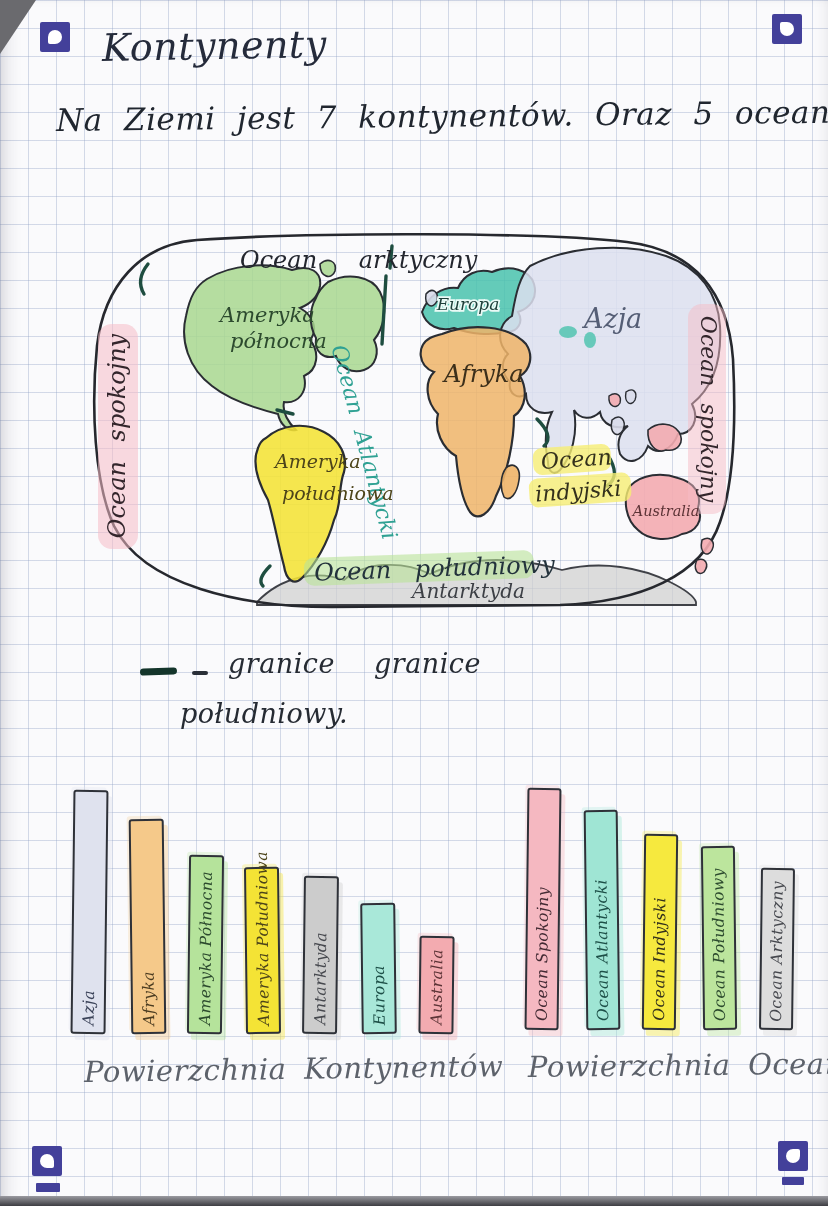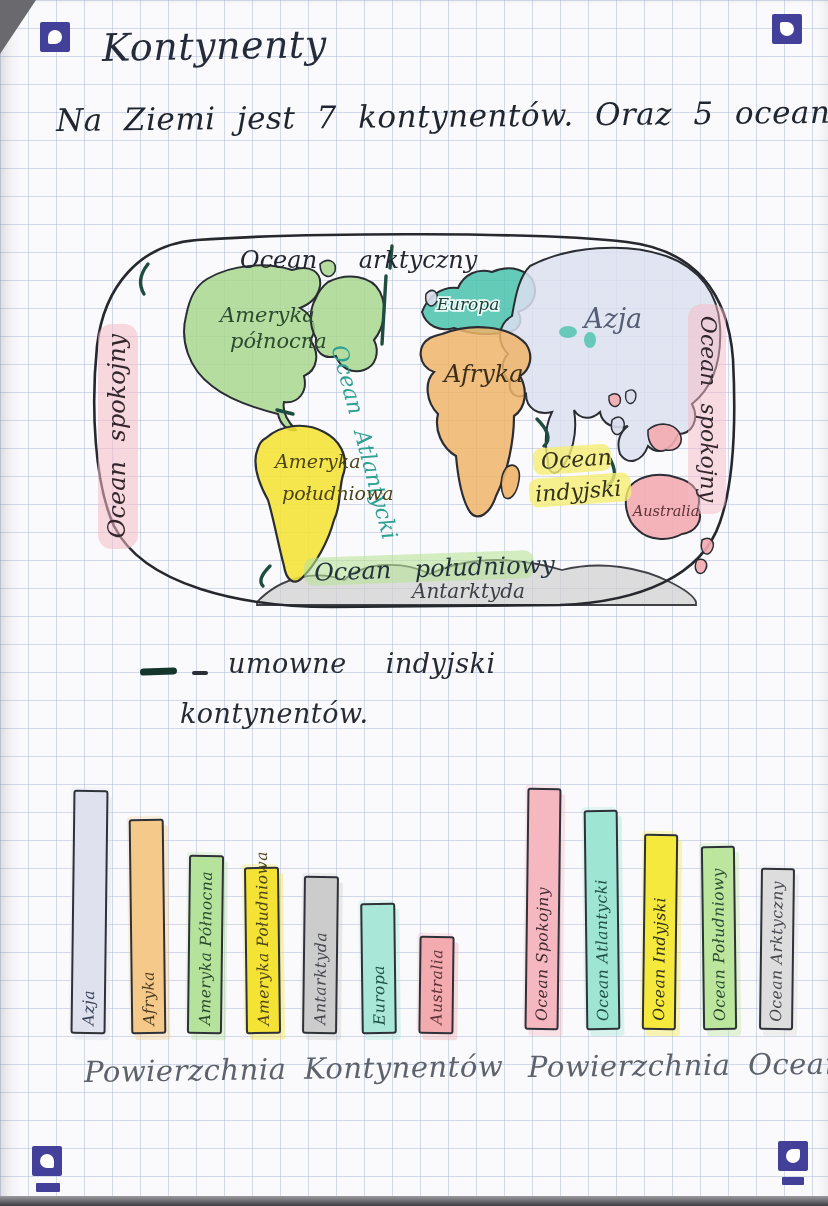--- a/index.html
+++ b/index.html
@@ -149,22 +149,22 @@
       <text x="193" y="244" font-size="19" fill="#4c441a">Ameryka</text>
       <text x="200" y="276" font-size="19" fill="#4c441a">południowa</text>
       <text x="584" y="292" font-size="14.5" fill="#5c3336" text-anchor="middle">Australia</text>
       <text x="330" y="374" font-size="20" fill="#3c3f45">Antarktyda</text>
     </svg>
   </div>
 
   <div class="legend">
     <div class="legend-dash"></div>
     <div class="legend-hyphen"></div>
-    <div class="legend-text1 hand">umowne indyjski</div>
-    <div class="legend-text2 hand">kontynentów.</div>
+    <div class="legend-text1 hand">granice granice</div>
+    <div class="legend-text2 hand">południowy.</div>
   </div>
 
   <div class="chart chart-left">
       <div class="bar" style="height: 240px; background: rgb(223, 226, 238); box-shadow: rgba(223, 226, 238, 0.4) 4px 6px 0px, rgba(223, 226, 238, 0.267) -2px -3px 0px; transform: rotate(0.7deg);">
         <span class="bar-label" style="color: rgb(58, 66, 88);">Azja</span>
       </div>
       <div class="bar" style="height: 211.2px; background: rgb(245, 201, 138); box-shadow: rgba(245, 201, 138, 0.4) 4px 6px 0px, rgba(245, 201, 138, 0.267) -2px -3px 0px; transform: rotate(-0.7deg);">
         <span class="bar-label" style="color: rgb(74, 59, 32);">Afryka</span>
       </div>
       <div class="bar" style="height: 175.2px; background: rgb(181, 227, 155); box-shadow: rgba(181, 227, 155, 0.4) 4px 6px 0px, rgba(181, 227, 155, 0.267) -2px -3px 0px; transform: rotate(0.7deg);">

